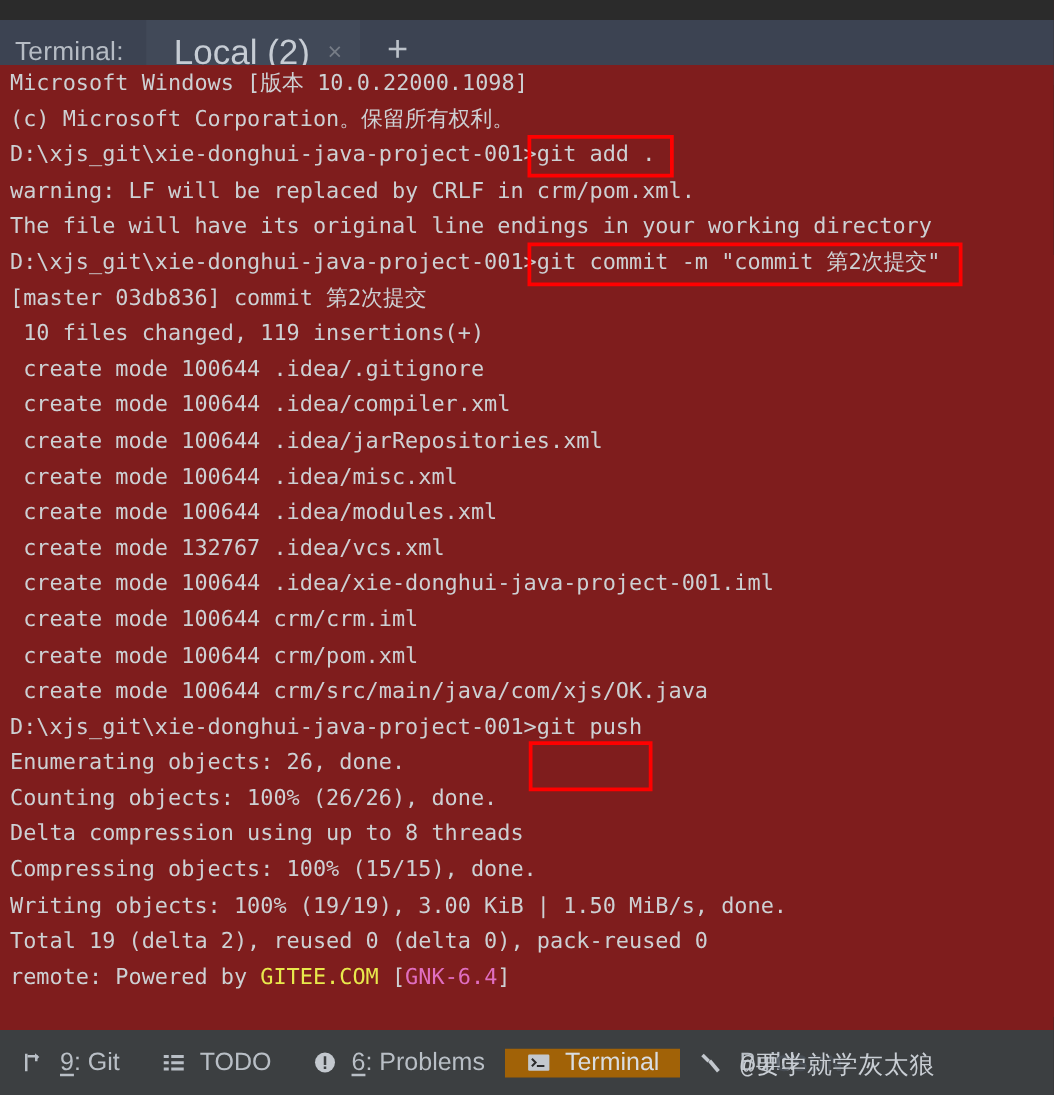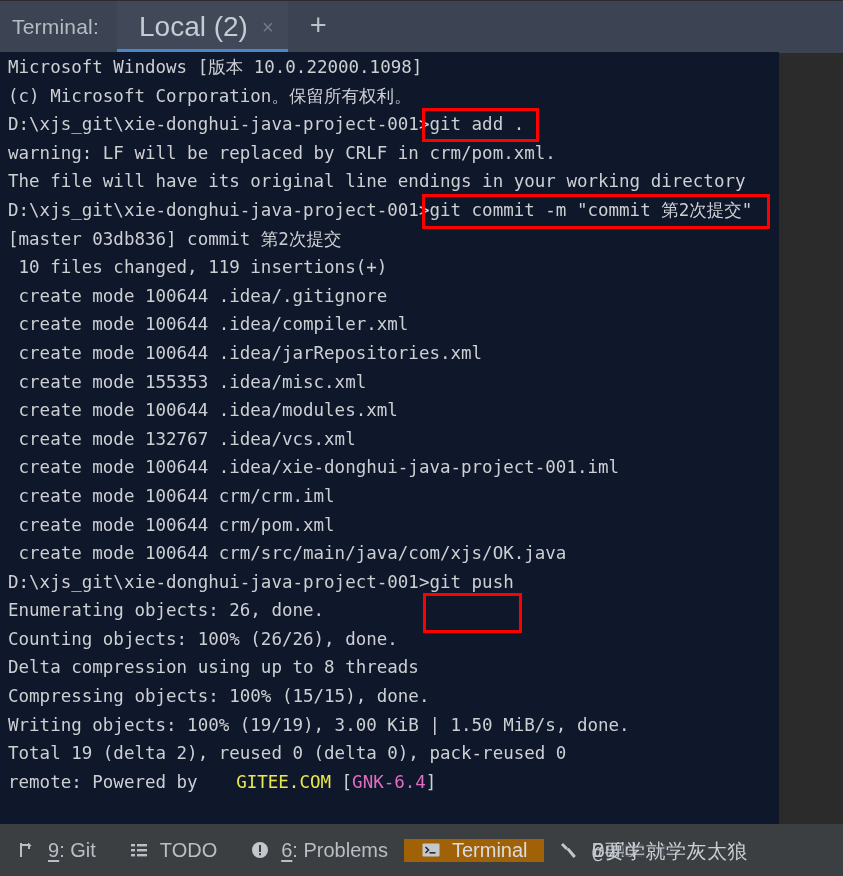--- a/index.html
+++ b/index.html
@@ -11,21 +11,21 @@
     width: 843px;
     height: 876px;
     overflow: hidden;
     font-family: "DejaVu Sans Mono", monospace;
     -webkit-font-smoothing: antialiased;
   }
 
   
   #tool-header {
     position: absolute;
-    left: 0; top: 1px;
+    left: 0; top: 16px;
     width: 843px;
     height: 52px;
     background: #3c4352;
     display: flex;
     align-items: center;
     box-sizing: border-box;
   }
   #tool-title {
     font-family: "Liberation Sans", sans-serif;
     font-size: 21px;
@@ -69,41 +69,41 @@
     color: #bcc2ca;
     margin-left: 22px;
     line-height: 1;
     margin-top: -4px;
   }
 
   
   #terminal-body {
     position: absolute;
     left: 0; top: 52px;
-    width: 779px;
+    width: 843px;
     height: 772px;
-    background: #0f172a;
+    background: #7f1d1d;
     overflow: hidden;
   }
   #terminal-lines {
     position: absolute;
     left: 8px;
     top: 1px;
     width: 835px;
   }
   .term-line {
     font-family: "DejaVu Sans Mono", monospace;
     font-size: 17.5px;
     line-height: 28.6px;
     color: #cdd0d3;
     white-space: pre;
     letter-spacing: 0px;
   }
   .term-line.blank { color: transparent; }
-  .c-yellow { color: #e8e84c; margin-left: 28px; }
+  .c-yellow { color: #e8e84c; }
   .c-magenta { color: #e06ec0; }
 
   
   .redbox {
     position: absolute;
     border: 3px solid #ff0000;
     box-sizing: border-box;
     pointer-events: none;
   }
   #redbox-git-add     { left: 422px; top: 108px;  width: 117px; height: 34px; }
@@ -194,21 +194,21 @@
       <div class="term-line">(c) Microsoft Corporation。保留所有权利。</div>
       <div class="term-line">D:\xjs_git\xie-donghui-java-project-001&gt;git add .</div>
       <div class="term-line">warning: LF will be replaced by CRLF in crm/pom.xml.</div>
       <div class="term-line">The file will have its original line endings in your working directory</div>
       <div class="term-line">D:\xjs_git\xie-donghui-java-project-001&gt;git commit -m "commit 第2次提交"</div>
       <div class="term-line">[master 03db836] commit 第2次提交</div>
       <div class="term-line"> 10 files changed, 119 insertions(+)</div>
       <div class="term-line"> create mode 100644 .idea/.gitignore</div>
       <div class="term-line"> create mode 100644 .idea/compiler.xml</div>
       <div class="term-line"> create mode 100644 .idea/jarRepositories.xml</div>
-      <div class="term-line"> create mode 155353 .idea/misc.xml</div>
+      <div class="term-line"> create mode 100644 .idea/misc.xml</div>
       <div class="term-line"> create mode 100644 .idea/modules.xml</div>
       <div class="term-line"> create mode 132767 .idea/vcs.xml</div>
       <div class="term-line"> create mode 100644 .idea/xie-donghui-java-project-001.iml</div>
       <div class="term-line"> create mode 100644 crm/crm.iml</div>
       <div class="term-line"> create mode 100644 crm/pom.xml</div>
       <div class="term-line"> create mode 100644 crm/src/main/java/com/xjs/OK.java</div>
       <div class="term-line blank"></div>
       <div class="term-line">D:\xjs_git\xie-donghui-java-project-001&gt;git push</div>
       <div class="term-line">Enumerating objects: 26, done.</div>
       <div class="term-line">Counting objects: 100% (26/26), done.</div>

